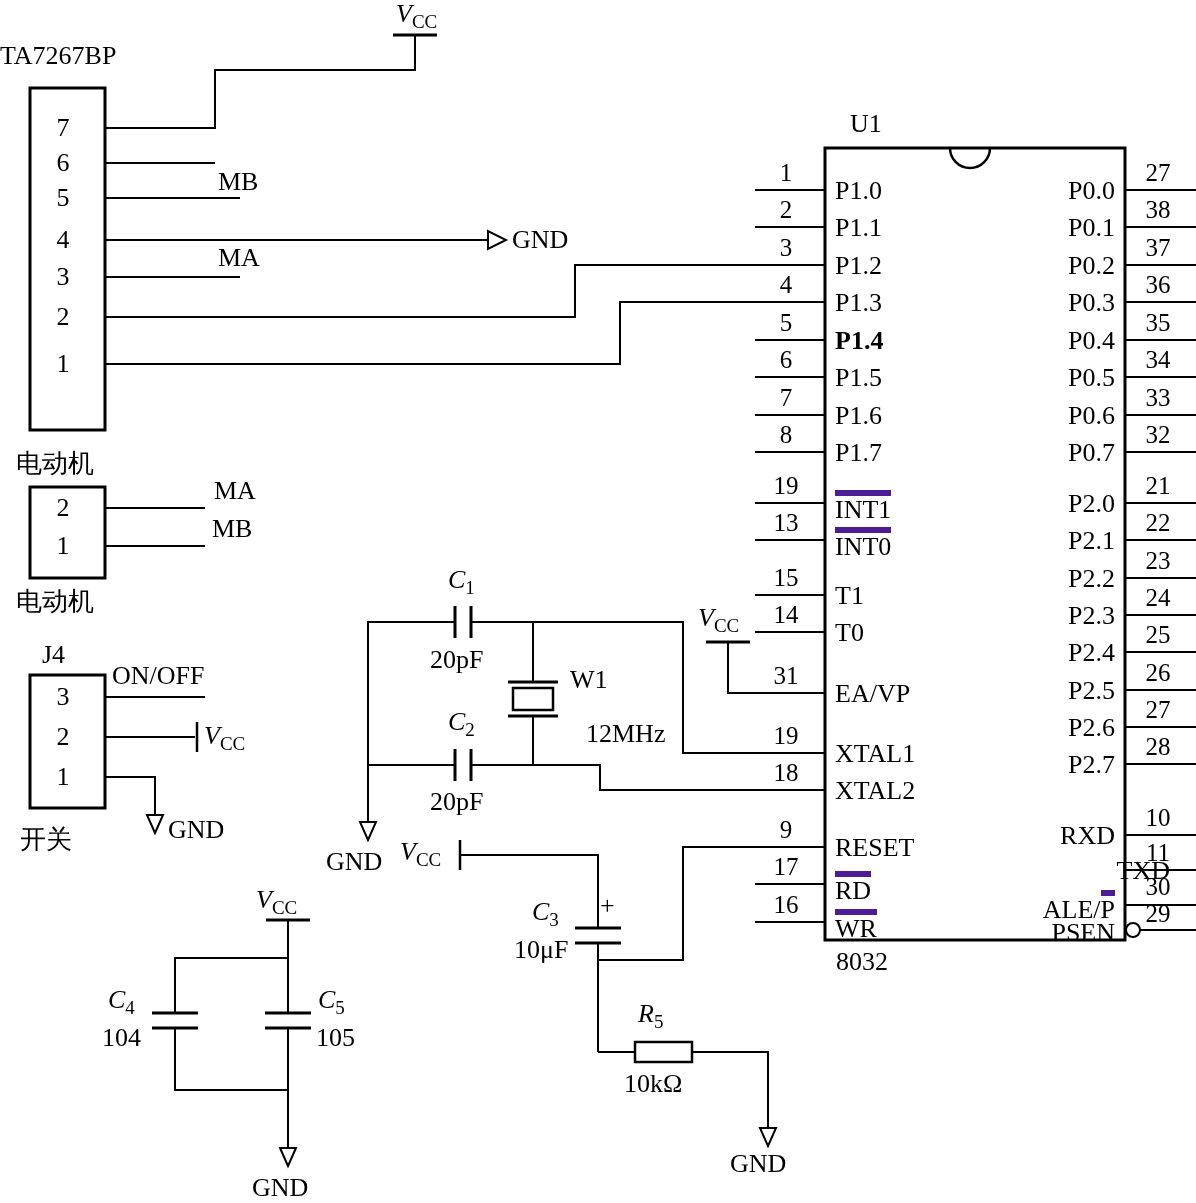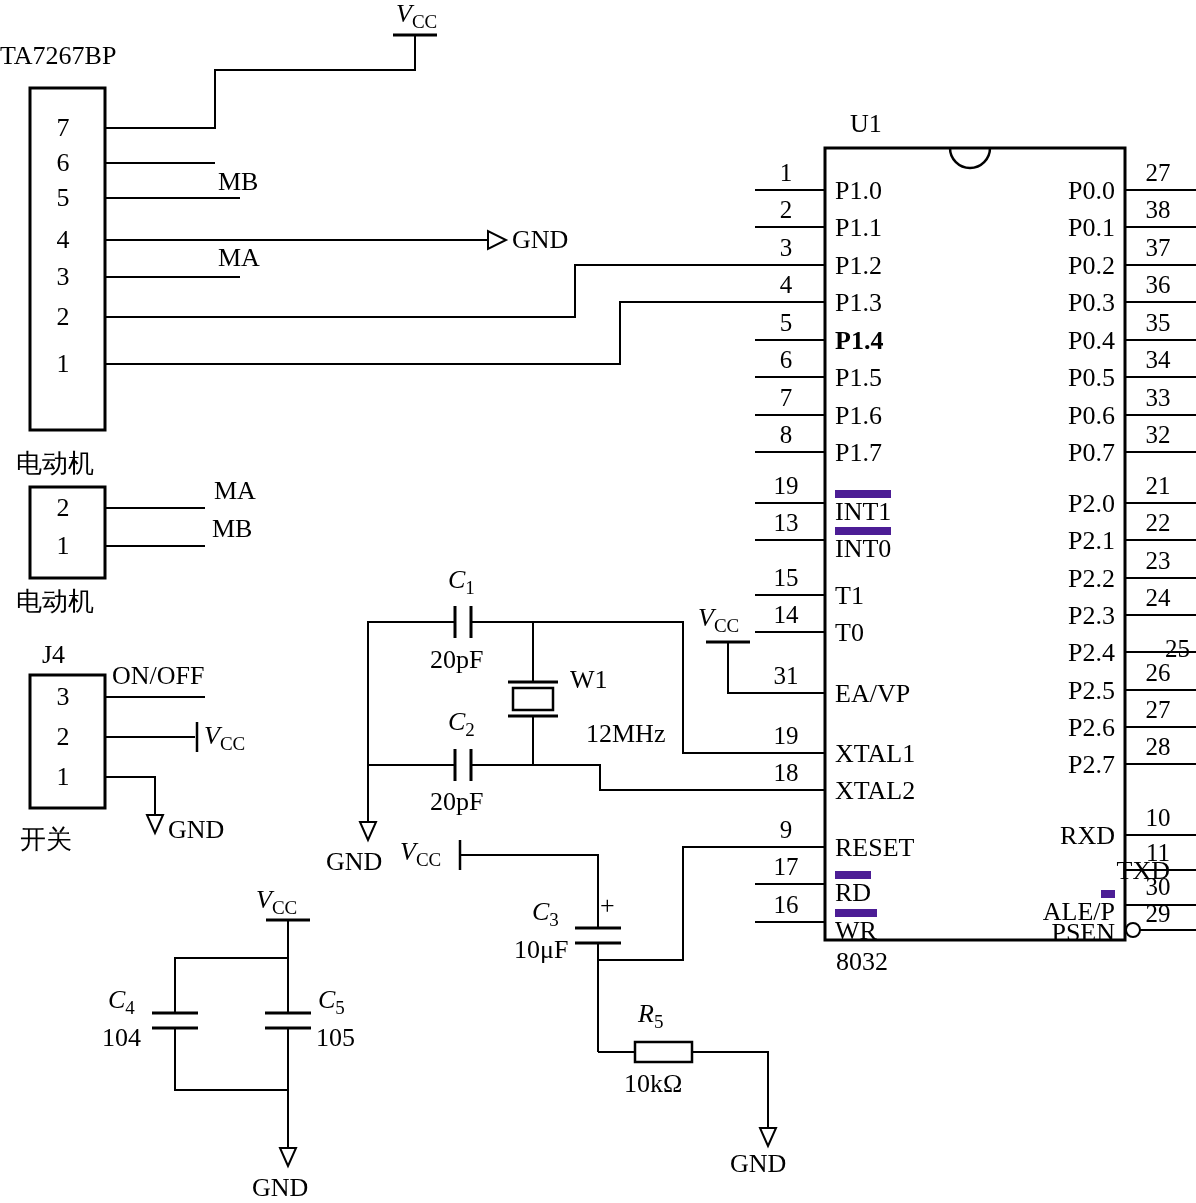--- a/index.html
+++ b/index.html
@@ -7,21 +7,21 @@
     position:relative; width:1196px; height:1203px; background:#fff;
     font-family:"Liberation Serif", serif; color:#000; overflow:hidden;
   }
   .canvas svg { position:absolute; left:0; top:0; }
   .t { position:absolute; font-size:26px; line-height:1.05; white-space:nowrap; }
   .num { font-size:25px; }
   .ctr { text-align:center; }
   .rt { text-align:right; }
   .it { font-style:italic; }
   .sb { font-size:19px; position:relative; top:6px; }
-  .ovl { display:inline-block; border-top:8px solid #4c1d95; padding-top:1px; line-height:1; }
+  .ovl { display:inline-block; border-top:6px solid #4c1d95; padding-top:1px; line-height:1; }
 </style>
 </head>
 <body>
 
 <div class="canvas">
 
   <svg width="1196" height="1203" viewBox="0 0 1196 1203">
 
     <g fill="none" stroke="#000" stroke-width="3">
       <rect x="30" y="88" width="75" height="342"></rect>
@@ -209,21 +209,21 @@
   <div class="t num ctr" style="left:1126px; top:235px; width:64px;">37</div>
   <div class="t num ctr" style="left:1126px; top:272px; width:64px;">36</div>
   <div class="t num ctr" style="left:1126px; top:310px; width:64px;">35</div>
   <div class="t num ctr" style="left:1126px; top:347px; width:64px;">34</div>
   <div class="t num ctr" style="left:1126px; top:385px; width:64px;">33</div>
   <div class="t num ctr" style="left:1126px; top:422px; width:64px;">32</div>
   <div class="t num ctr" style="left:1126px; top:473px; width:64px;">21</div>
   <div class="t num ctr" style="left:1126px; top:510px; width:64px;">22</div>
   <div class="t num ctr" style="left:1126px; top:548px; width:64px;">23</div>
   <div class="t num ctr" style="left:1126px; top:585px; width:64px;">24</div>
-  <div class="t num ctr" style="left:1126px; top:636px; width:64px;text-align:right;">25</div>
+  <div class="t num ctr" style="left:1126px; top:622px; width:64px;">25</div>
   <div class="t num ctr" style="left:1126px; top:660px; width:64px;">26</div>
   <div class="t num ctr" style="left:1126px; top:697px; width:64px;">27</div>
   <div class="t num ctr" style="left:1126px; top:734px; width:64px;">28</div>
   <div class="t num ctr" style="left:1126px; top:805px; width:64px;">10</div>
   <div class="t num ctr" style="left:1126px; top:840px; width:64px;">11</div>
   <div class="t num ctr" style="left:1126px; top:874px; width:64px;">30</div>
   <div class="t num ctr" style="left:1126px; top:901px; width:64px;">29</div>
 
   <div class="t rt" style="left:955px; top:177px; width:160px;">P0.0</div>
   <div class="t rt" style="left:955px; top:214px; width:160px;">P0.1</div>

